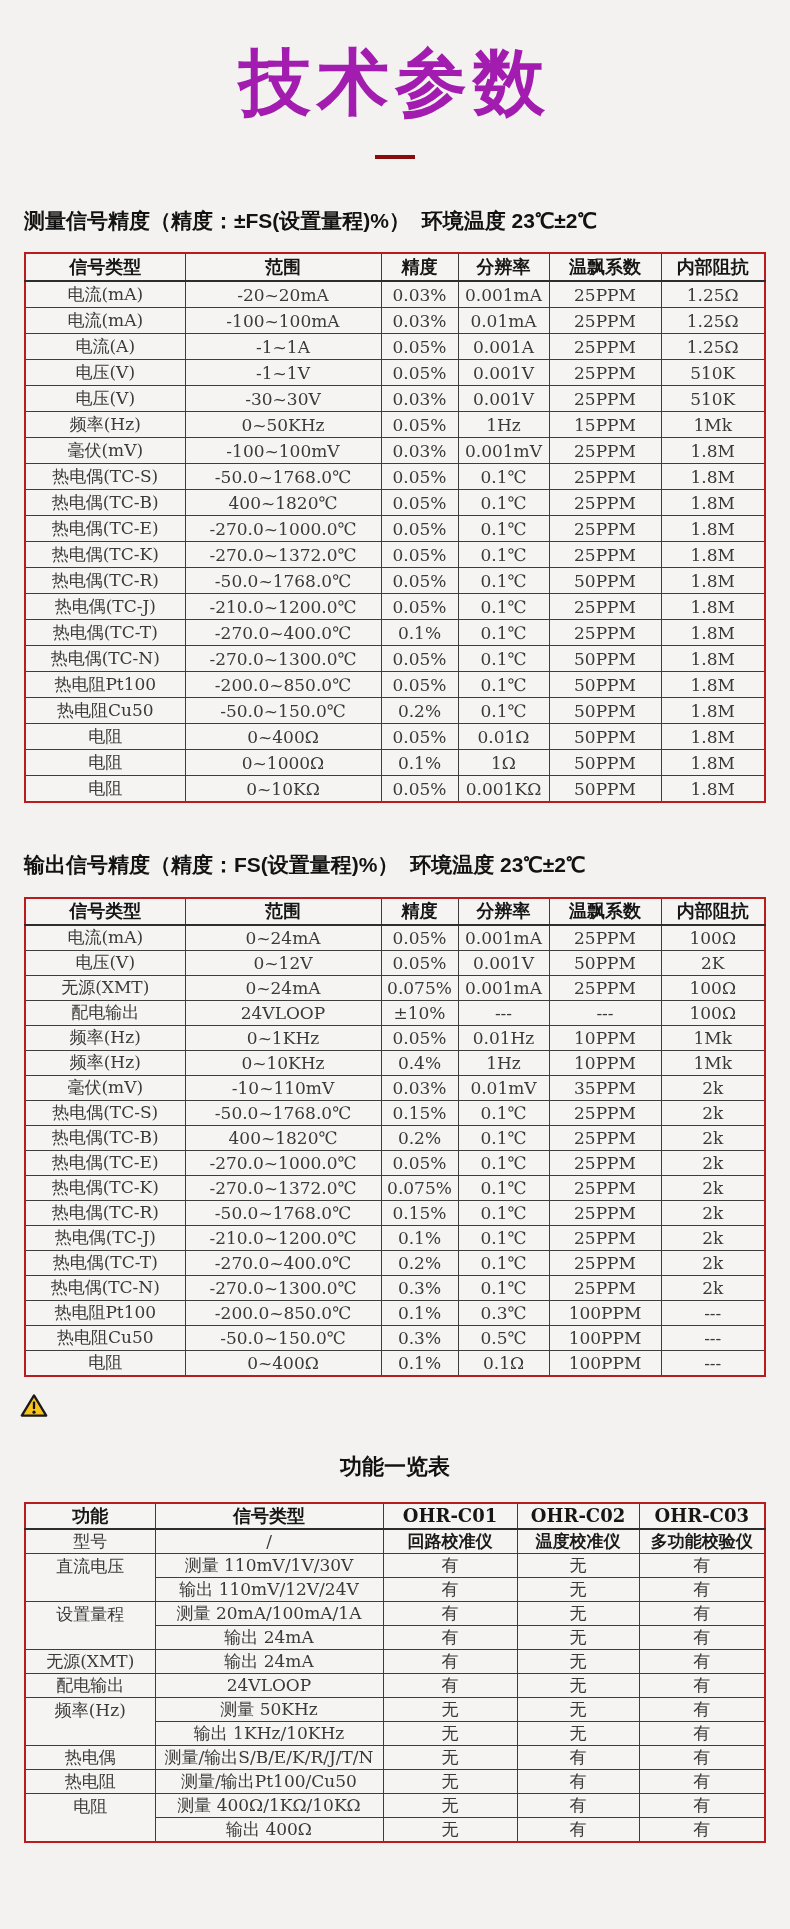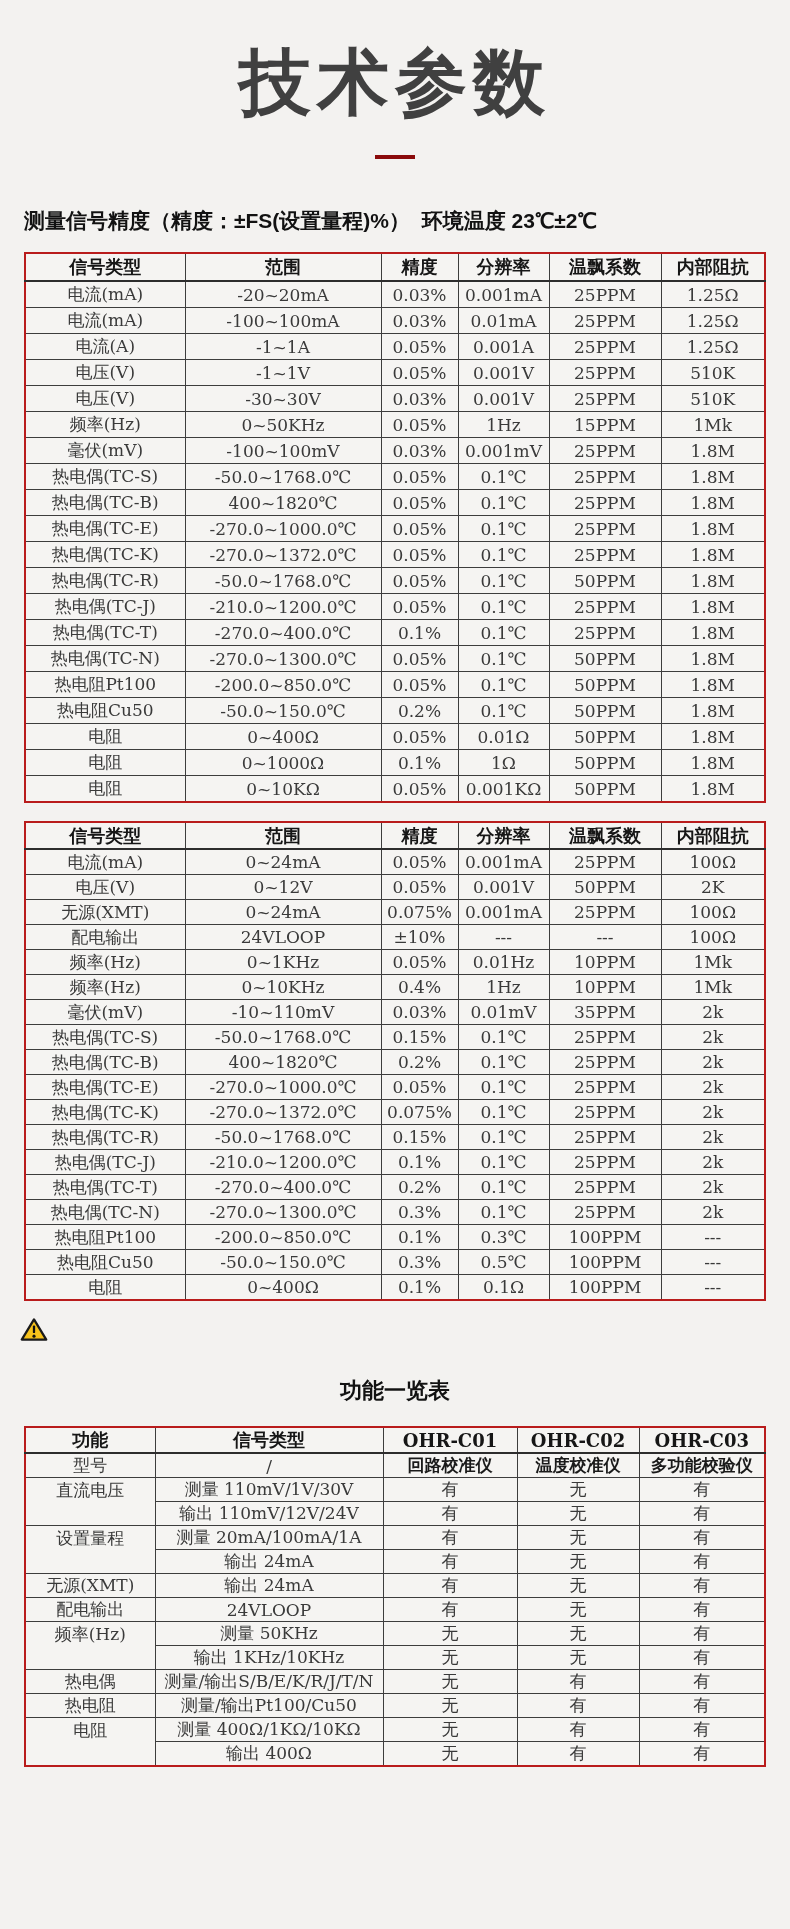--- a/index.html
+++ b/index.html
@@ -10,21 +10,21 @@
     color:#333;
   }
   .page{width:790px;height:1929px;overflow:hidden;position:relative;}
 
   .big-title{
     margin:34px 0 0 0;
     text-align:center;
     font-size:72px;
     font-weight:900;
     letter-spacing:6px;
-    color:#404040;
+    color:#a21caf;
     line-height:1.35;
   }
   .title-dash{
     width:40px;height:4px;background:#8a0b0b;
     margin:24px auto 0 auto;
   }
 
   .sec-heading{
     margin:48px 0 0 24px;
     font-size:21px;
@@ -276,20 +276,21 @@
           <td>电阻</td>
           <td>0~10KΩ</td>
           <td>0.05%</td>
           <td>0.001KΩ</td>
           <td>50PPM</td>
           <td>1.8M</td>
         </tr>
       </tbody>
     </table>
 
+  <h2 class="sec-heading">输出信号精度（精度：FS(设置量程)%）  环境温度 23℃±2℃</h2>
   <table class="spec t2">
     <colgroup>
       <col style="width:160px">
         <col style="width:196px">
         <col style="width:77px">
       <col style="width:91px">
         <col style="width:112px">
         <col style="width:104px">
     </colgroup>
   <thead>

